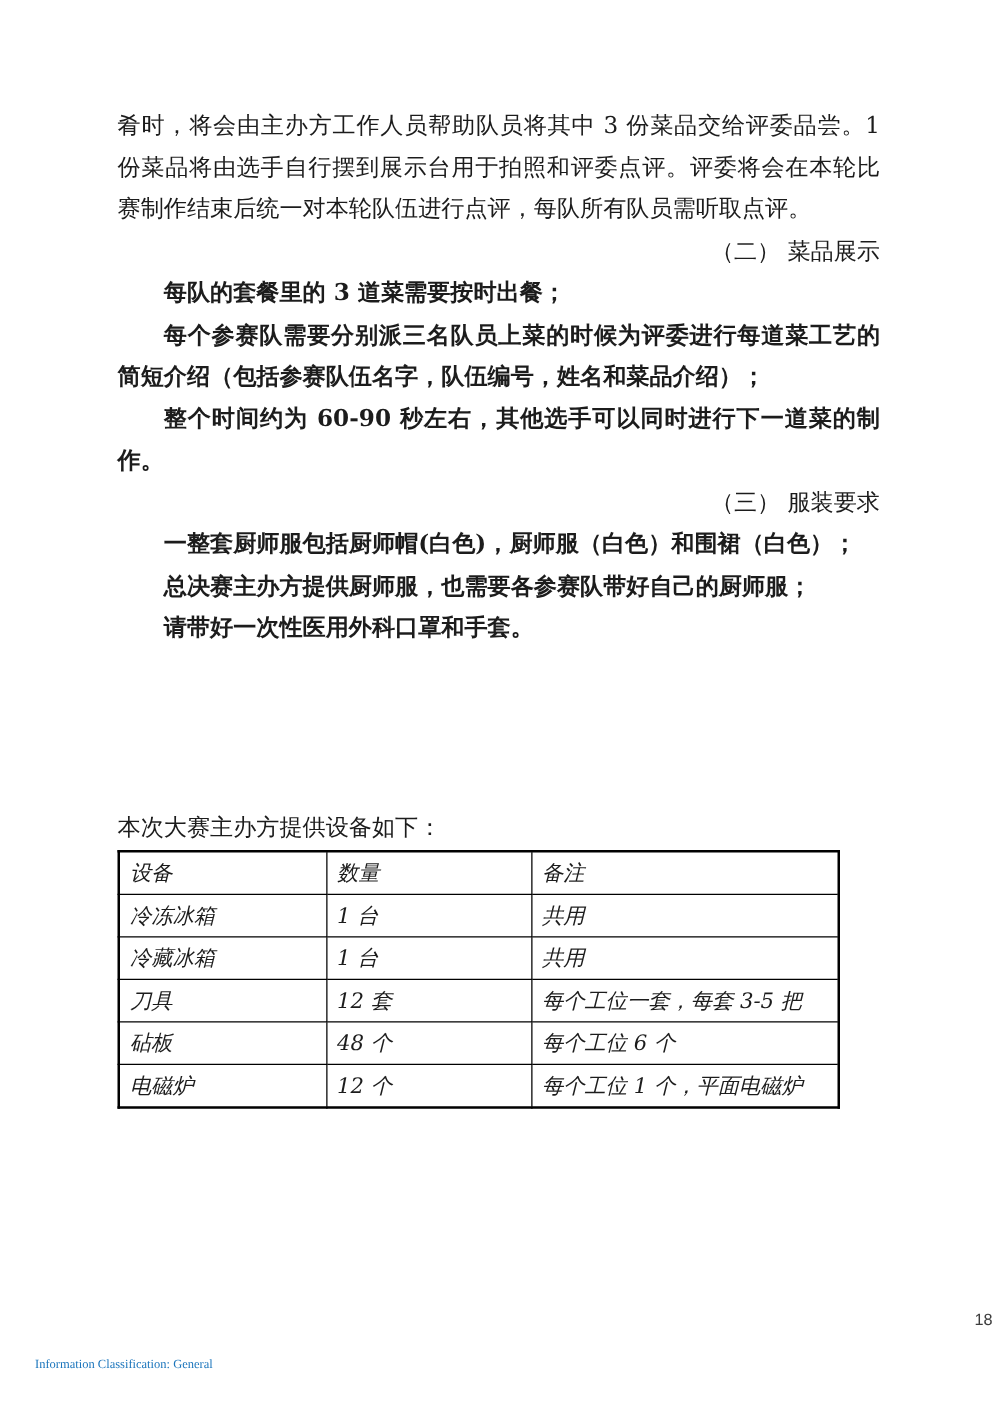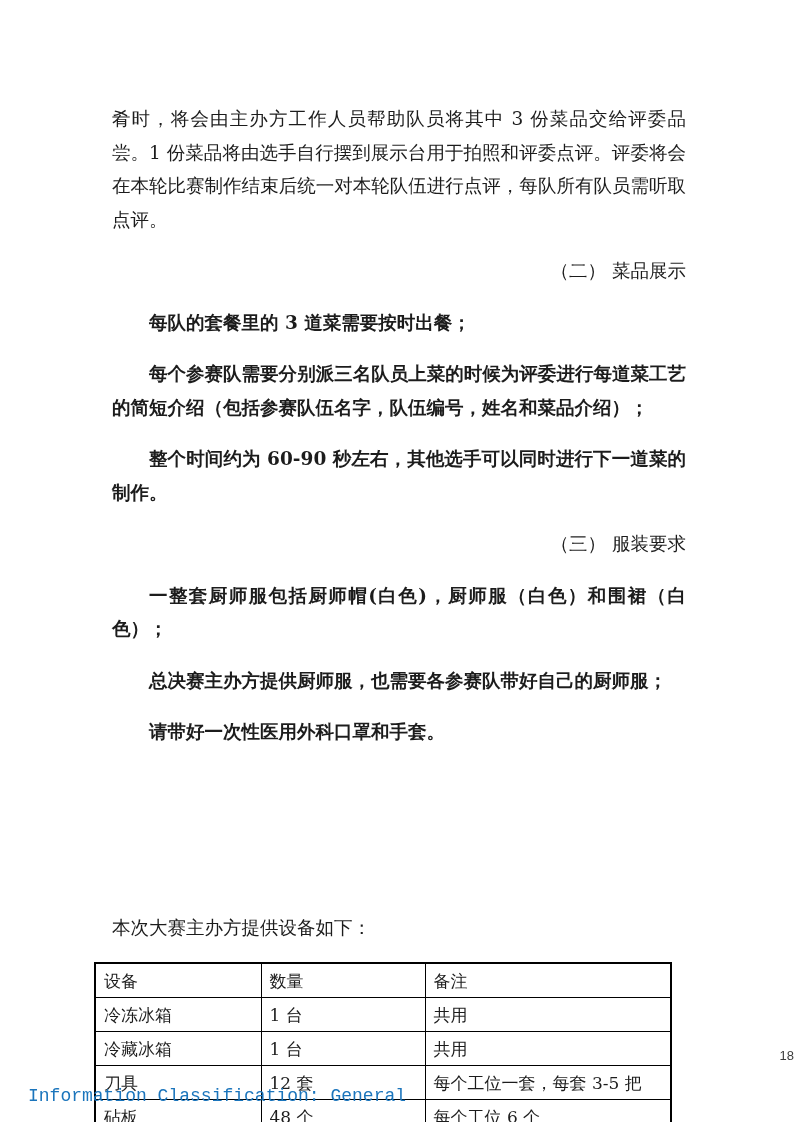--- a/index.html
+++ b/index.html
@@ -18,21 +18,21 @@
   }
   .doc {
     position: absolute;
     left: 94px;
     top: 84px;
     width: 610px;
     font-size: 18.5px;
     line-height: 33.5px;
     text-align: justify;
   }
-  .para { margin: 18px; }
+  .para { margin: 0; }
   .ind { text-indent: 2em; font-weight: bold; }
   .sec-title {
     font-weight: normal;
     padding-left: 9px;
     text-align: right;
   }
   .gap { height: 126px; }
   table.equip {
     border-collapse: collapse;
     table-layout: fixed;
@@ -43,40 +43,41 @@
   table.equip td {
     border: 1px solid #000000;
     height: 33px;
     padding: 0 8px;
     font-size: 17px;
     line-height: 22px;
     vertical-align: middle;
     text-align: left;
     white-space: nowrap;
     overflow: hidden;
+    font-style: italic;
   }
   col.c1 { width: 166px; }
   col.c2 { width: 164px; }
   col.c3 { width: 246px; }
   .page-number {
     position: absolute;
     left: 0;
     right: 0;
     top: 1048px;
     text-align: right;
     font-family: "Liberation Sans", sans-serif;
     font-size: 13px;
     color: #3d3d3d;
   }
   .classification {
     position: absolute;
     left: 28px;
     top: 1086px;
-    font-family: Liberation Mono, monospace;
-    font-size: 18px;
+    font-family: Liberation Serif, serif;
+    font-size: 10px;
     color: #1b75bc;
   }
 </style>
 </head>
 <body>
 
 <div class="page">
   <div class="doc">
     <p class="para">肴时，将会由主办方工作人员帮助队员将其中 3 份菜品交给评委品尝。1 份菜品将由选手自行摆到展示台用于拍照和评委点评。评委将会在本轮比赛制作结束后统一对本轮队伍进行点评，每队所有队员需听取点评。</p>
 

